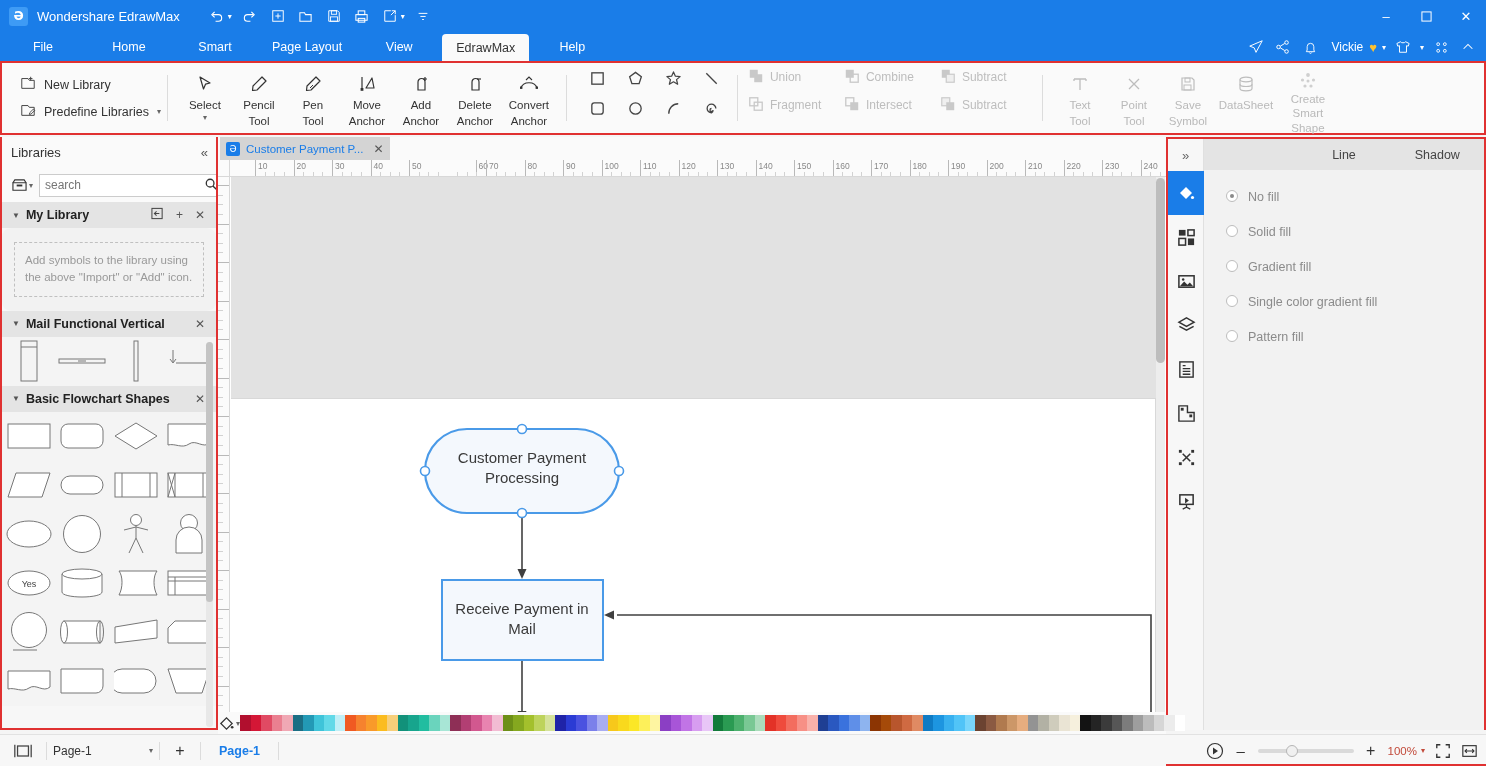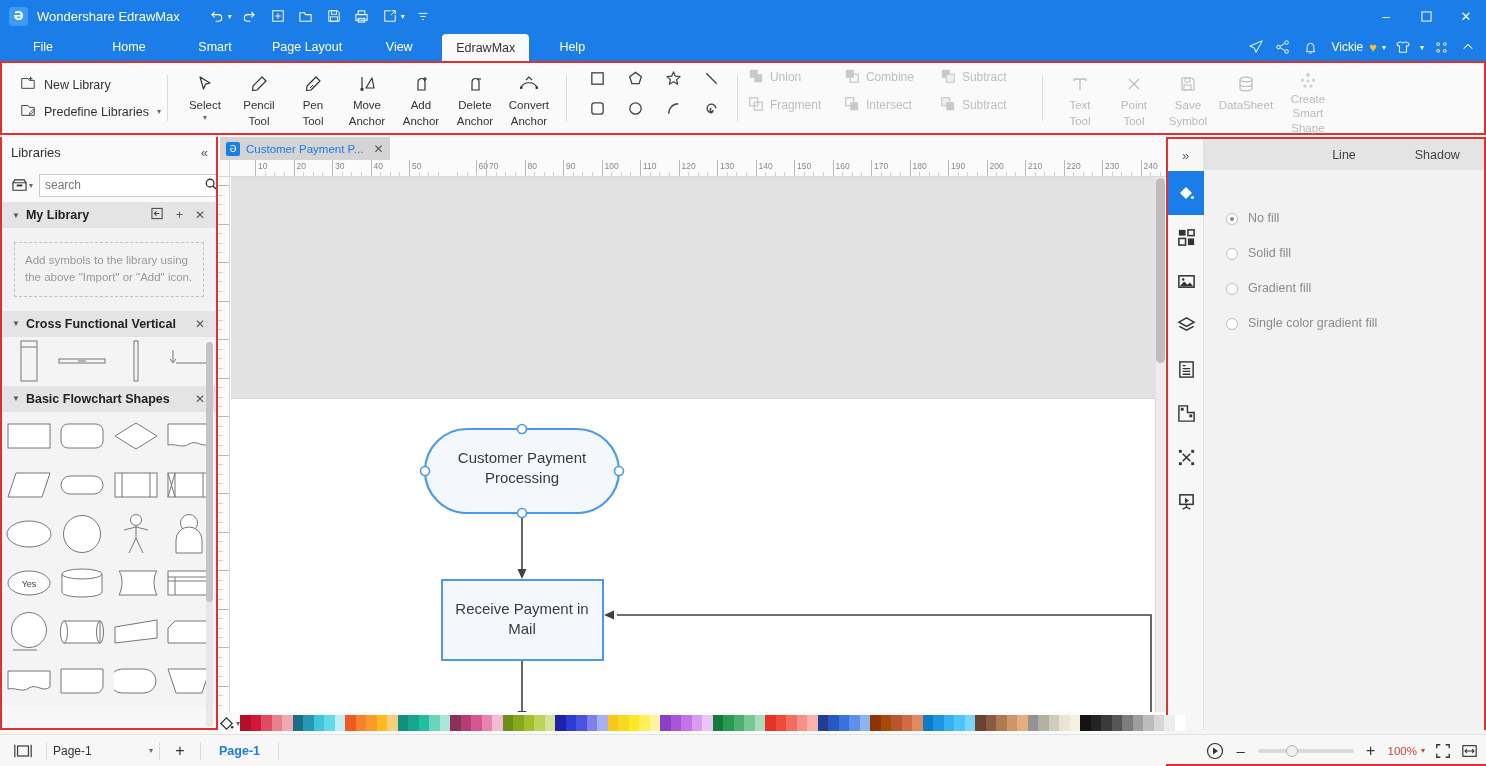--- a/index.html
+++ b/index.html
@@ -238,21 +238,21 @@
   .rail-btn.active { background: #1a7de8; }
   .rp-tabs {
     position: absolute; left: 36px; top: 0; right: 0; height: 31px; display: flex; background: #e4e4e4;
   }
   .rp-tab {
     flex: 1; display: flex; align-items: center; justify-content: center;
     font-size: 12.5px; color: #444; cursor: pointer;
   }
   .rp-tab.active { background: #14b8a6; font-weight: bold; color: #111; margin-top: 44px; }
   .rp-body { position: absolute; left: 36px; top: 31px; right: 0; bottom: 0; background: #f2f2f2; padding: 20px 0 0 22px; }
-  .radio-row { display: flex; align-items: flex-end; gap: 10px; height: 35px; cursor: pointer; }
+  .radio-row { display: flex; align-items: flex-start; gap: 10px; height: 35px; cursor: pointer; }
   .radio {
     width: 12px; height: 12px; border-radius: 50%; border: 1px solid #bdbdbd; background: #fff;
     position: relative; flex: none;
   }
   .radio.on::after {
     content: ''; position: absolute; left: 3px; top: 3px; width: 4px; height: 4px;
     border-radius: 50%; background: #8a8a8a;
   }
   .radio-row .rl { font-size: 12.5px; color: #8b8b8b; }
 
@@ -702,21 +702,21 @@
       </span>
       <span class="act">+</span>
       <span class="act">✕</span>
     </div>
     <div class="mylib-body">
       <div class="dash-box">Add symbols to the library using the above "Import" or "Add" icon.</div>
     </div>
 
     <div class="sec-head">
       <span class="tri">▼</span>
-      <span class="nm">Cross Functional Vertical</span>
+      <span class="nm">Mail Functional Vertical</span>
       <span class="act">✕</span>
     </div>
     <div class="shape-row">
       <div class="sw">
         <svg width="20" height="42" viewBox="0 0 20 42">
             <rect x="2" y="1" width="16" height="40" fill="none" stroke="#777" stroke-width="1"></rect>
             <path d="M2 7h16" stroke="#777" stroke-width="1"></path>
           </svg>
       </div>
       <div class="sw">
@@ -1196,20 +1196,24 @@
         <span class="rl">Solid fill</span>
       </div>
       <div class="radio-row">
         <span class="radio"></span>
         <span class="rl">Gradient fill</span>
       </div>
       <div class="radio-row">
         <span class="radio"></span>
         <span class="rl">Single color gradient fill</span>
       </div>
+      <div class="radio-row">
+        <span class="radio"></span>
+        <span class="rl">Pattern fill</span>
+      </div>
     </div>
   </div>
 
   <div class="palette-bar">
     <div class="pal-ico">
       <svg width="17" height="17" viewBox="0 0 18 18">
           <path d="M3 9l6-6 6 6-6 6z" fill="none" stroke="#333" stroke-width="1.3"></path>
           <circle cx="15" cy="13" r="1.4" fill="#333"></circle>
         </svg>
       <span class="caret-sm">▾</span>

